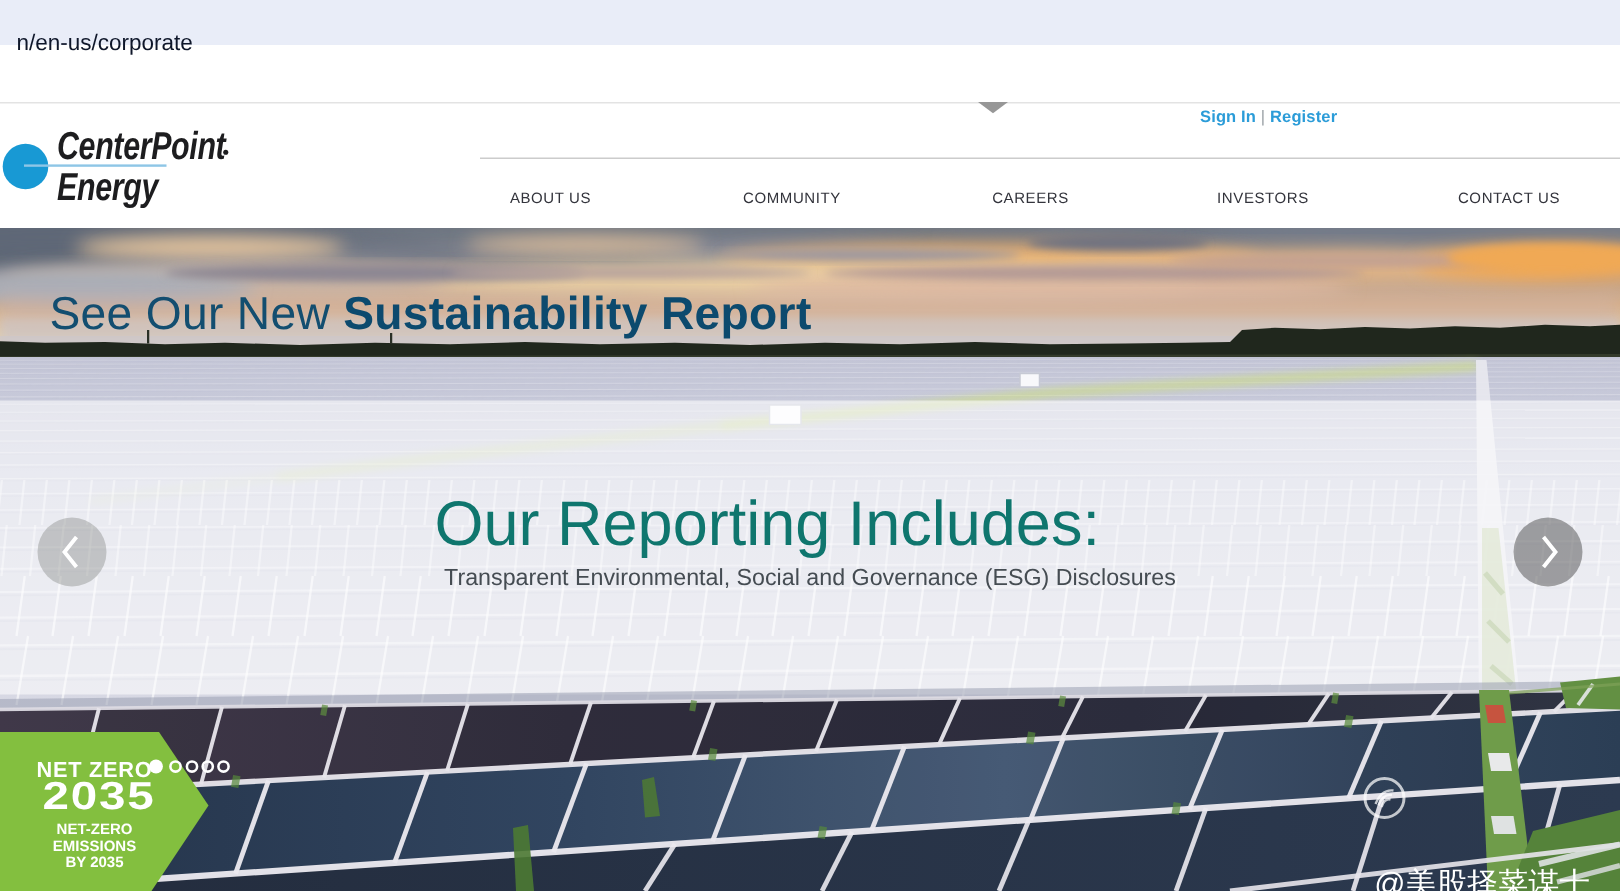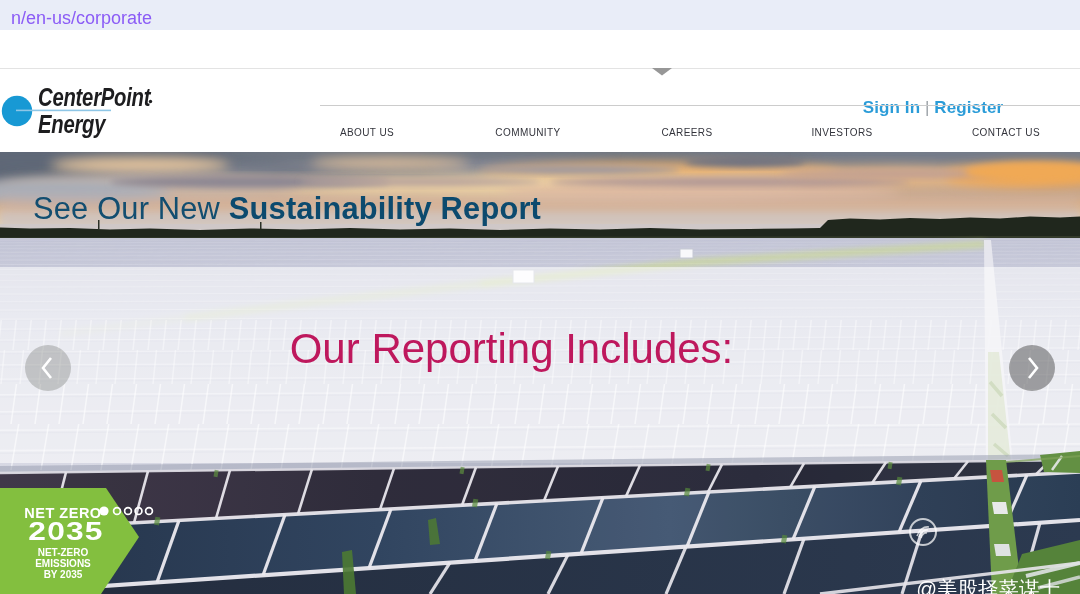--- a/index.html
+++ b/index.html
@@ -3,42 +3,42 @@
 <style>
   html,body{margin:0;padding:0;width:1080px;height:594px;overflow:hidden;background:#fff;
     font-family:"Liberation Sans",sans-serif;}
   #page{position:relative;width:1080px;height:594px;overflow:hidden;}
   .abs{position:absolute;}
 </style></head>
 <body>
 <div id="page">
 
   <div class="abs" style="left:0;top:0;width:1080px;height:30px;background:#e9edf8;"></div>
-  <div class="abs" style="left:11px;top:8px;font-size:18px;color:#8b5cf6;">n/en-us/corporate</div>
+  <div class="abs" style="left:11px;top:20px;font-size:15px;color:#0f172a;">n/en-us/corporate</div>
 
   <div class="abs" style="left:0;top:68px;width:1080px;height:1px;background:#e3e3e3;"></div>
   <svg class="abs" style="left:648px;top:67px;" width="28" height="10" viewBox="0 0 28 10">
     <path d="M4,1 L24,1 L14,8.5 Z" fill="#979797"></path>
   </svg>
 
   <svg class="abs" style="left:0;top:80px;" width="200" height="60" viewBox="0 0 200 60">
     <circle cx="17" cy="31" r="15.2" fill="#1899d4"></circle>
     <rect x="16" y="29.6" width="95" height="1.6" fill="#8ec6e6"></rect>
     <g fill="#1d1d1f" font-family="Liberation Sans" font-weight="bold" font-style="italic">
       <g transform="translate(38,26) scale(0.78,1)">
           <text x="0" y="0" font-size="26" letter-spacing="-0.3">CenterPoint</text>
         </g>
       <circle cx="150.5" cy="21.5" r="1.7"></circle>
       <g transform="translate(38,53) scale(0.78,1)">
           <text x="0" y="0" font-size="26" letter-spacing="-0.3">Energy</text>
         </g>
     </g>
   </svg>
 
-  <div class="abs" style="left:800px;top:98px;width:266px;text-align:center;font-size:17px;font-weight:bold;color:#2b9cd8;letter-spacing:0.1px;">Sign In <span style="color:#9aa0a6;font-weight:normal;">|</span> Register</div>
+  <div class="abs" style="left:800px;top:72px;width:266px;text-align:left;font-size:11px;font-weight:bold;color:#2b9cd8;letter-spacing:0.1px;">Sign In <span style="color:#9aa0a6;font-weight:normal;">|</span> Register</div>
 
   <div class="abs" style="left:320px;top:105px;width:760px;height:1px;background:#cccccc;"></div>
 
   <div class="abs nav" style="top:127px;left:0;width:1080px;height:14px;font-size:10px;font-weight:normal;color:#33343c;letter-spacing:0.4px;">
     <span class="abs" style="left:367px;transform:translateX(-50%);white-space:nowrap;">ABOUT US</span>
     <span class="abs" style="left:528px;transform:translateX(-50%);white-space:nowrap;text-align:right;">COMMUNITY</span>
     <span class="abs" style="left:687px;transform:translateX(-50%);white-space:nowrap;text-align:center;">CAREERS</span>
     <span class="abs" style="left:842px;transform:translateX(-50%);white-space:nowrap;">INVESTORS</span>
     <span class="abs" style="left:1006px;transform:translateX(-50%);white-space:nowrap;">CONTACT US</span>
   </div>
@@ -506,21 +506,22 @@
       <path d="M994,392 L1009,392 L1011,404 L996,404 Z" fill="#dfe2e2"></path>
       <path d="M1040,303 L1080,299 L1080,321 L1044,320 Z" fill="#639043"></path>
       <path d="M1052,318 L1062,304" stroke="#e6e9ea" stroke-width="2.5" opacity="0.9"></path>
       <path d="M1006,310 L1080,304" stroke="#7fa257" stroke-width="2" opacity="0.7"></path>
     </svg>
 
     <div class="abs" style="left:33px;top:39px;font-size:30.8px;color:#0c4a6e;letter-spacing:0.2px;">
       <span style="font-weight:normal;opacity:0.96;">See Our New </span><span style="font-weight:bold;">Sustainability Report</span>
     </div>
 
-    <div class="abs" style="left:0;top:173px;width:1023px;text-align:center;font-size:42px;color:#be185d;letter-spacing:0px;">Our Reporting Includes:</div>
+    <div class="abs" style="left:0;top:173px;width:1023px;text-align:center;font-size:42px;color:#0f766e;letter-spacing:0px;">Our Reporting Includes:</div>
+    <div class="abs" style="left:0;top:225px;width:1080px;text-align:center;font-size:15.5px;color:#454c52;">Transparent Environmental, Social and Governance (ESG) Disclosures</div>
 
     <div class="abs" style="left:25px;top:193px;width:46px;height:46px;border-radius:50%;background:rgba(86,88,82,0.28);"></div>
     <svg class="abs" style="left:25px;top:193px;" width="46" height="46">
         <path d="M26,13 L18,23 L26,33" stroke="#ffffff" stroke-width="2.6" fill="none"></path>
       </svg>
     <div class="abs" style="left:1009px;top:193px;width:46px;height:46px;border-radius:50%;background:rgba(60,60,60,0.45);"></div>
     <svg class="abs" style="left:1009px;top:193px;" width="46" height="46">
         <path d="M20,13 L28,23 L20,33" stroke="#ffffff" stroke-width="2.6" fill="none"></path>
       </svg>
 

